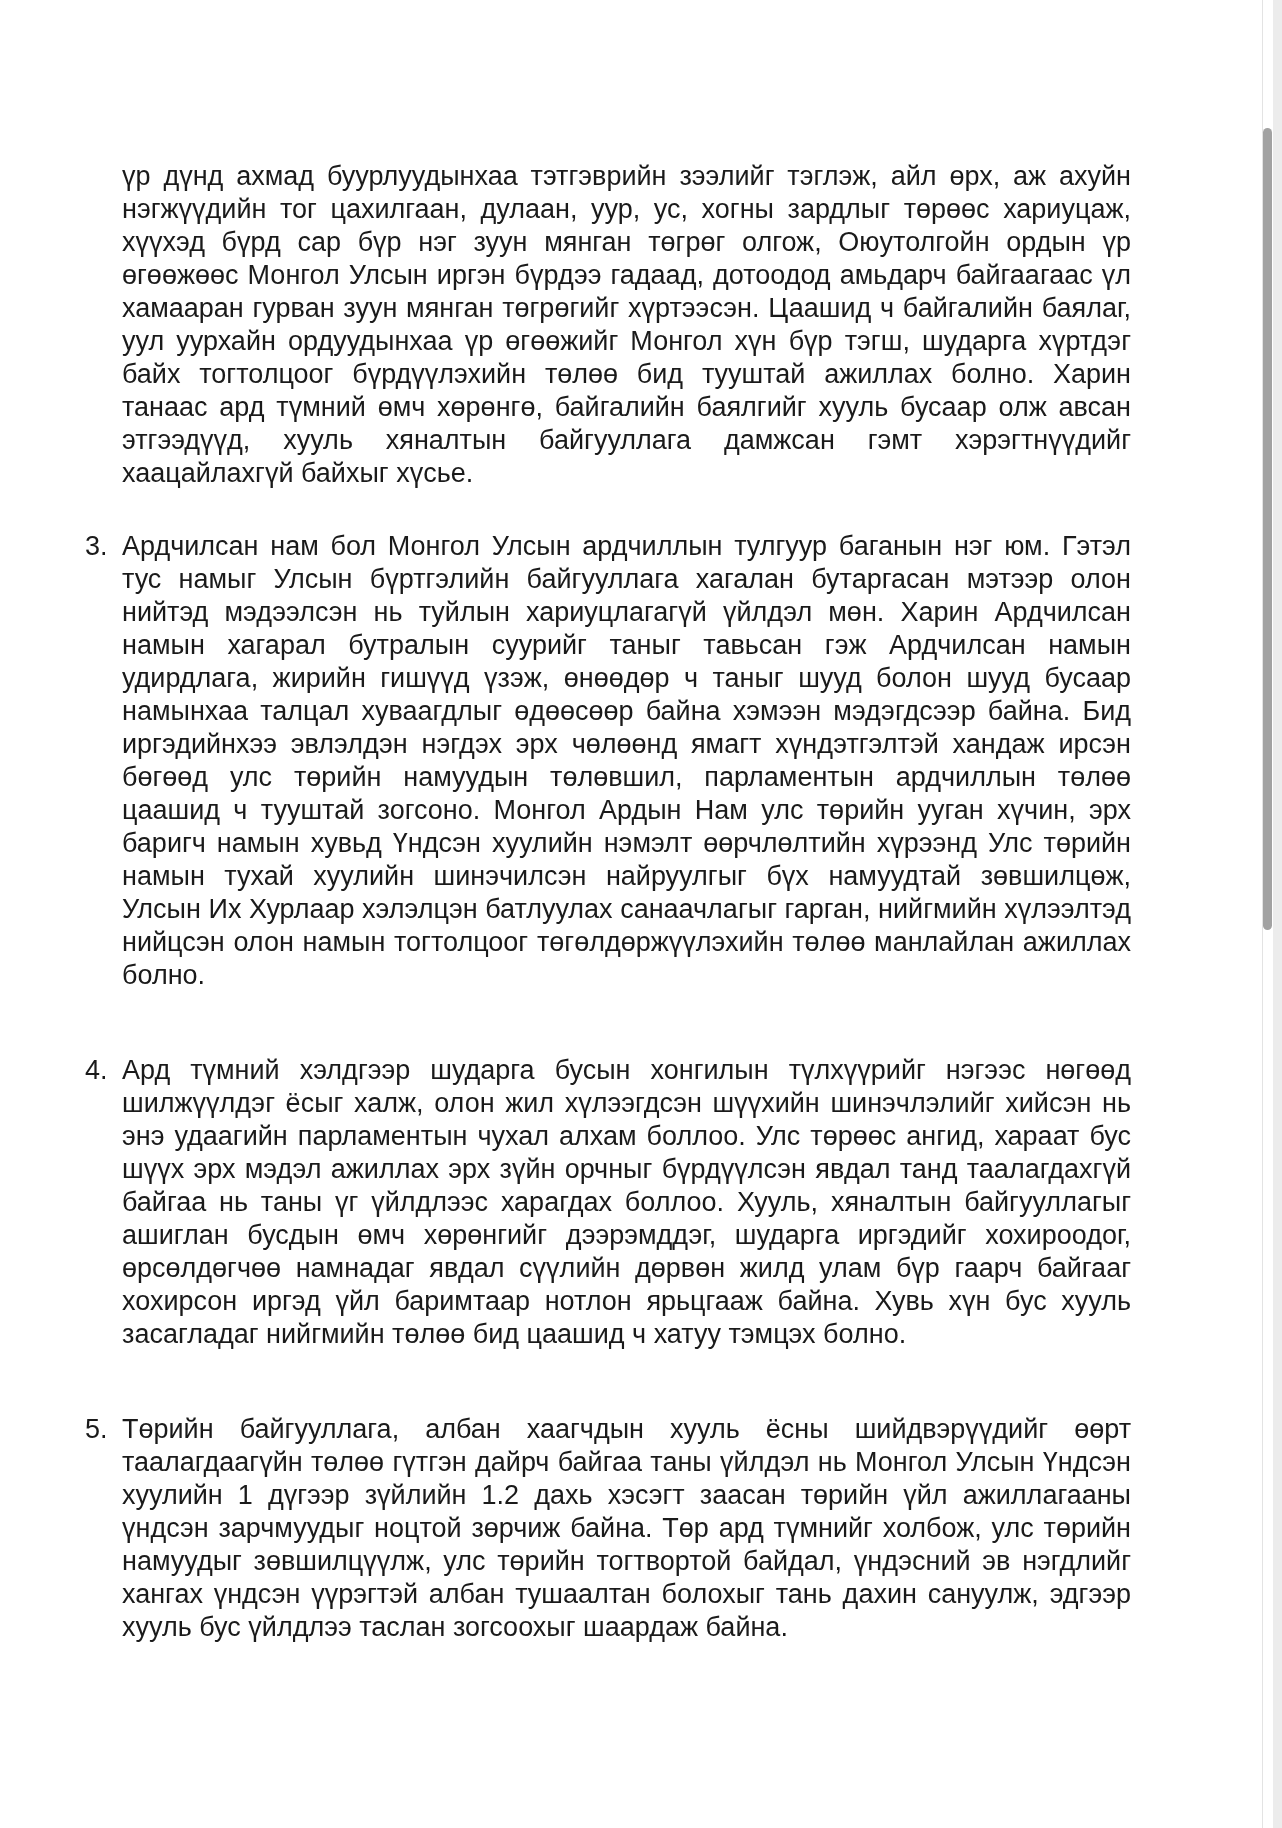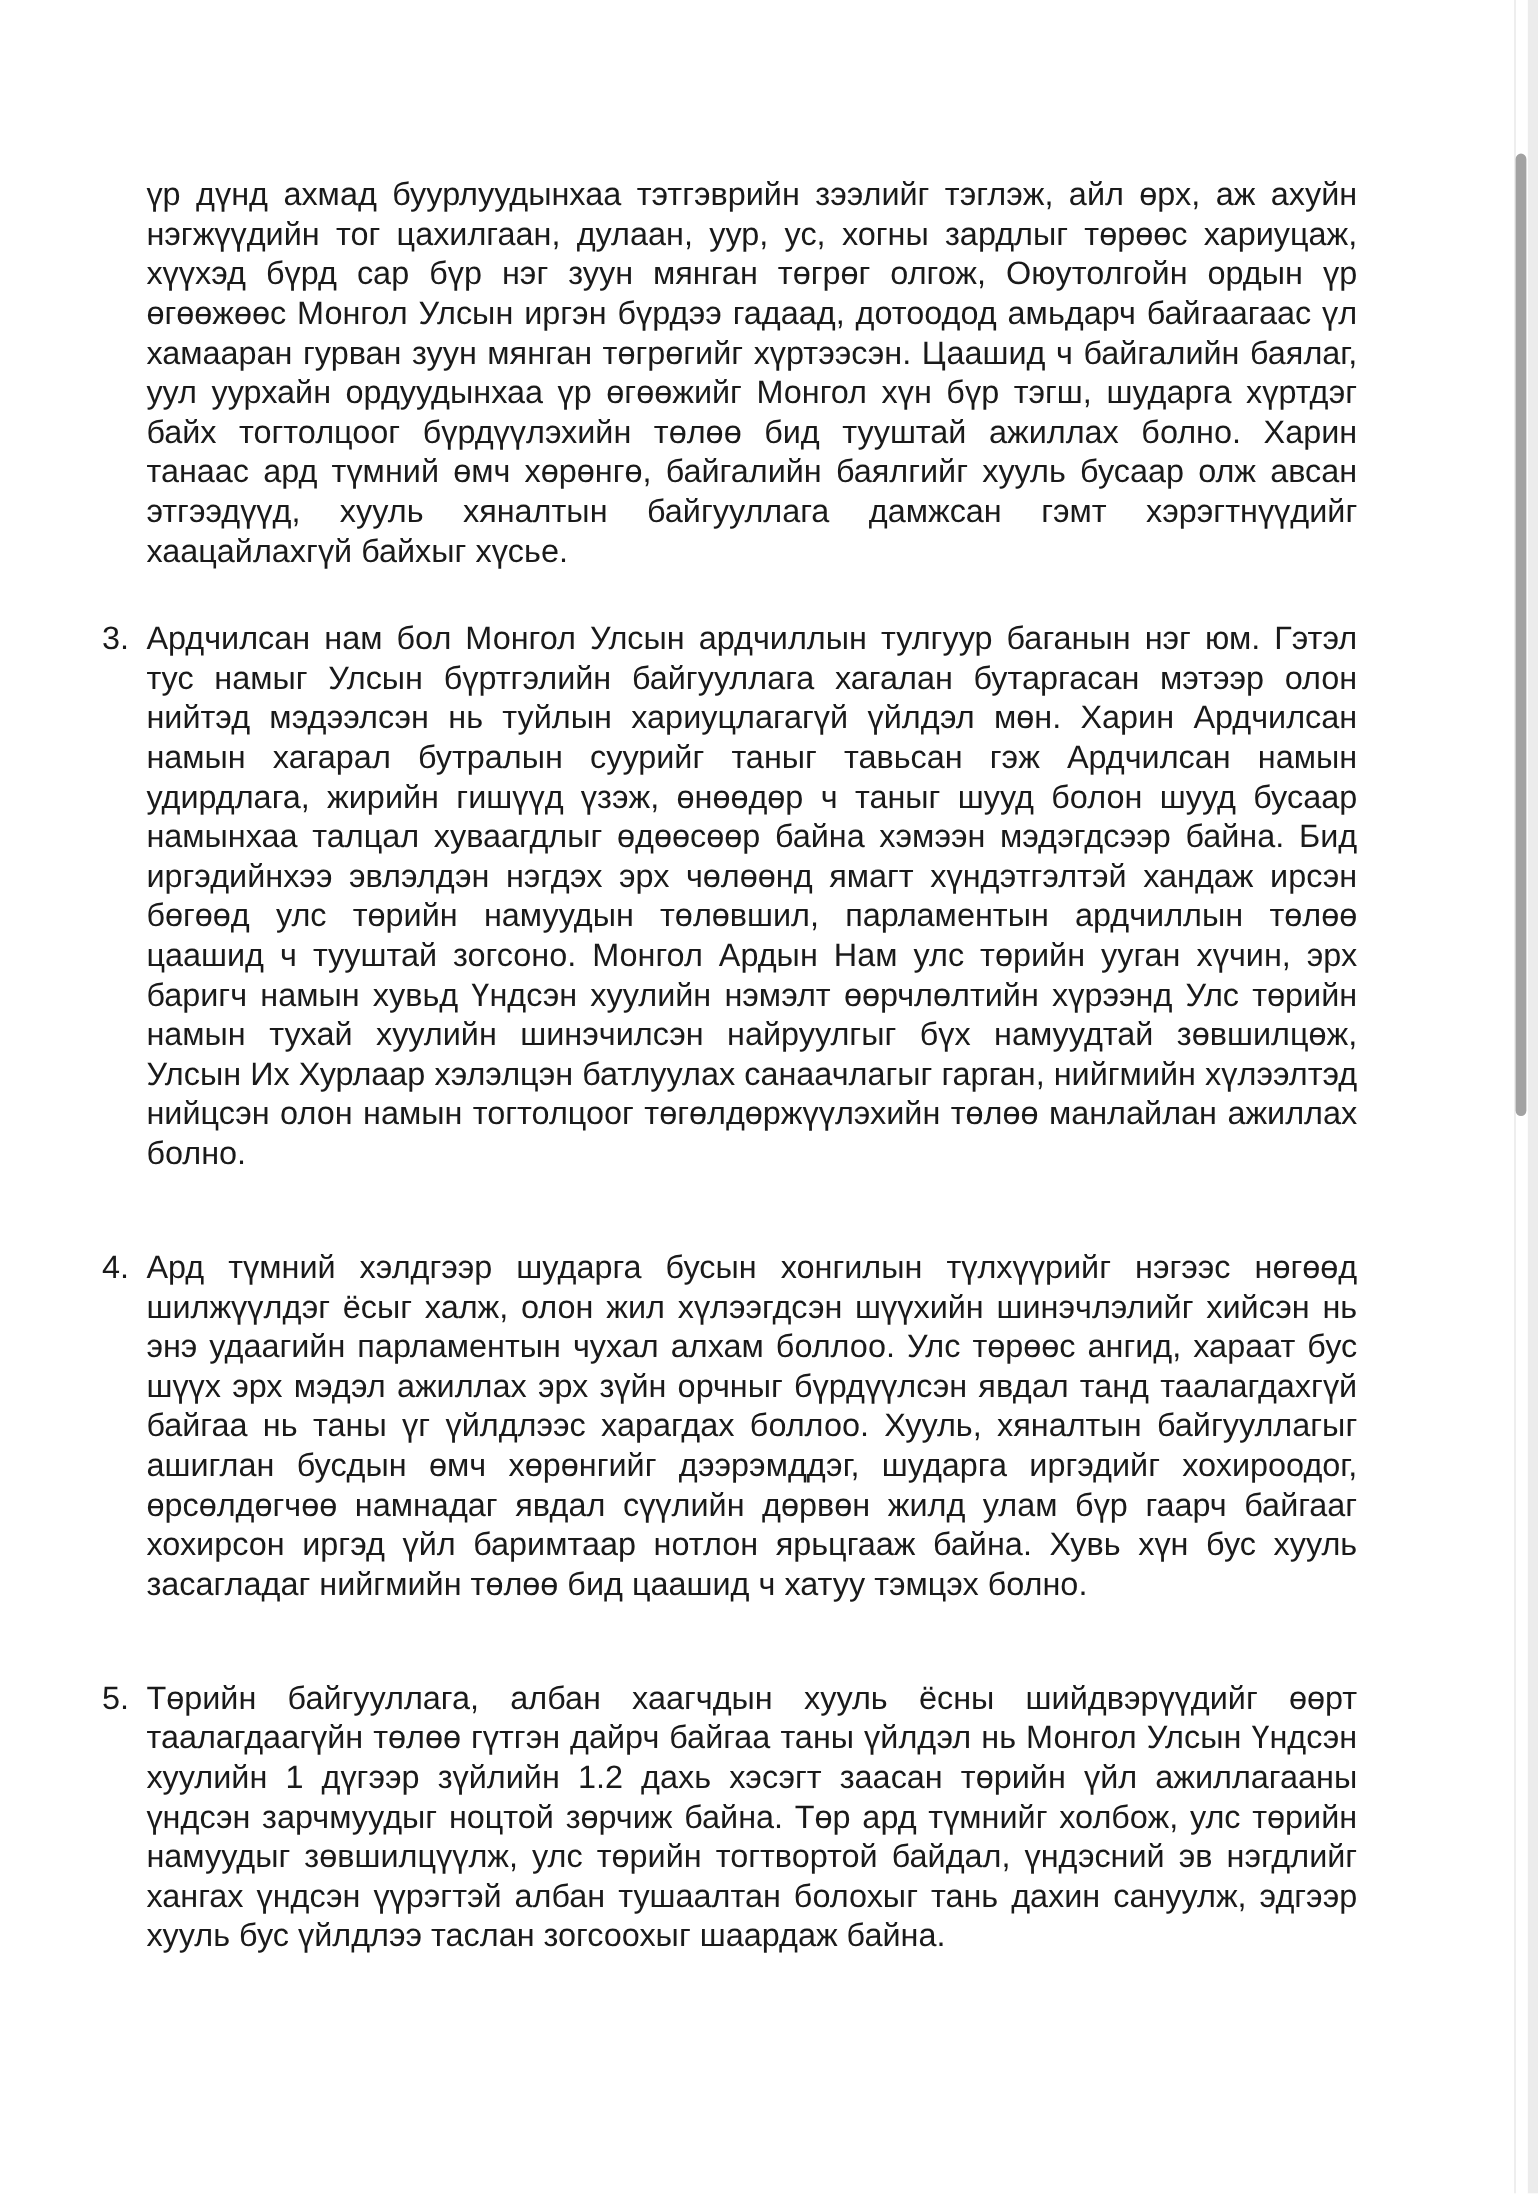--- a/index.html
+++ b/index.html
@@ -16,21 +16,21 @@
   .page {
     position: relative;
     width: 1282px;
     height: 1828px;
     background: #ffffff;
     overflow: hidden;
   }
   .doc {
     position: absolute;
     left: 85px;
-    top: 146px;
+    top: 160px;
     width: 1046px;
     color: #1a1a1a;
     font-size: 27px;
     line-height: 33px;
     letter-spacing: 0px;
   }
   .para {
     margin: 0;
     text-align: justify;
   }

